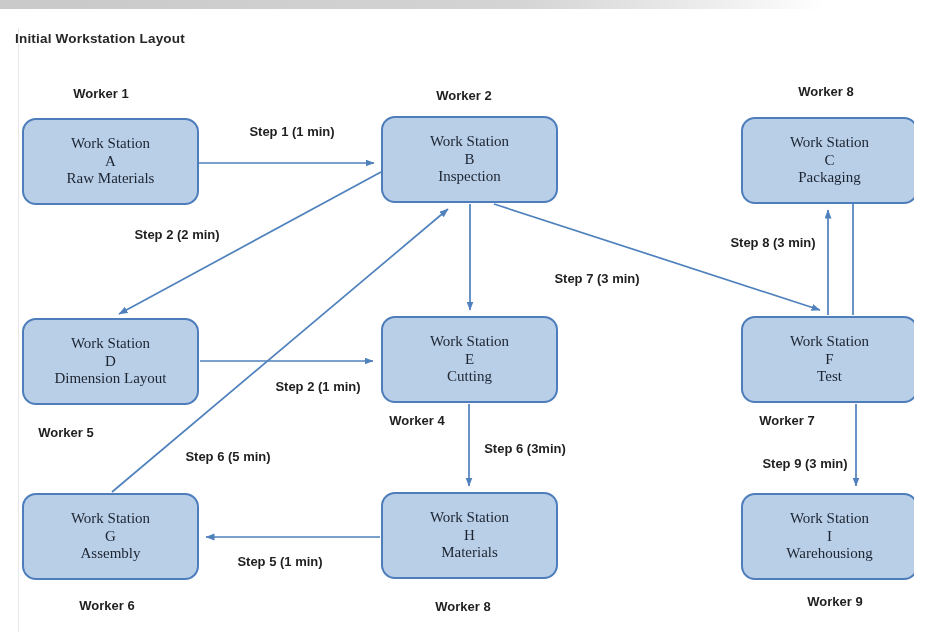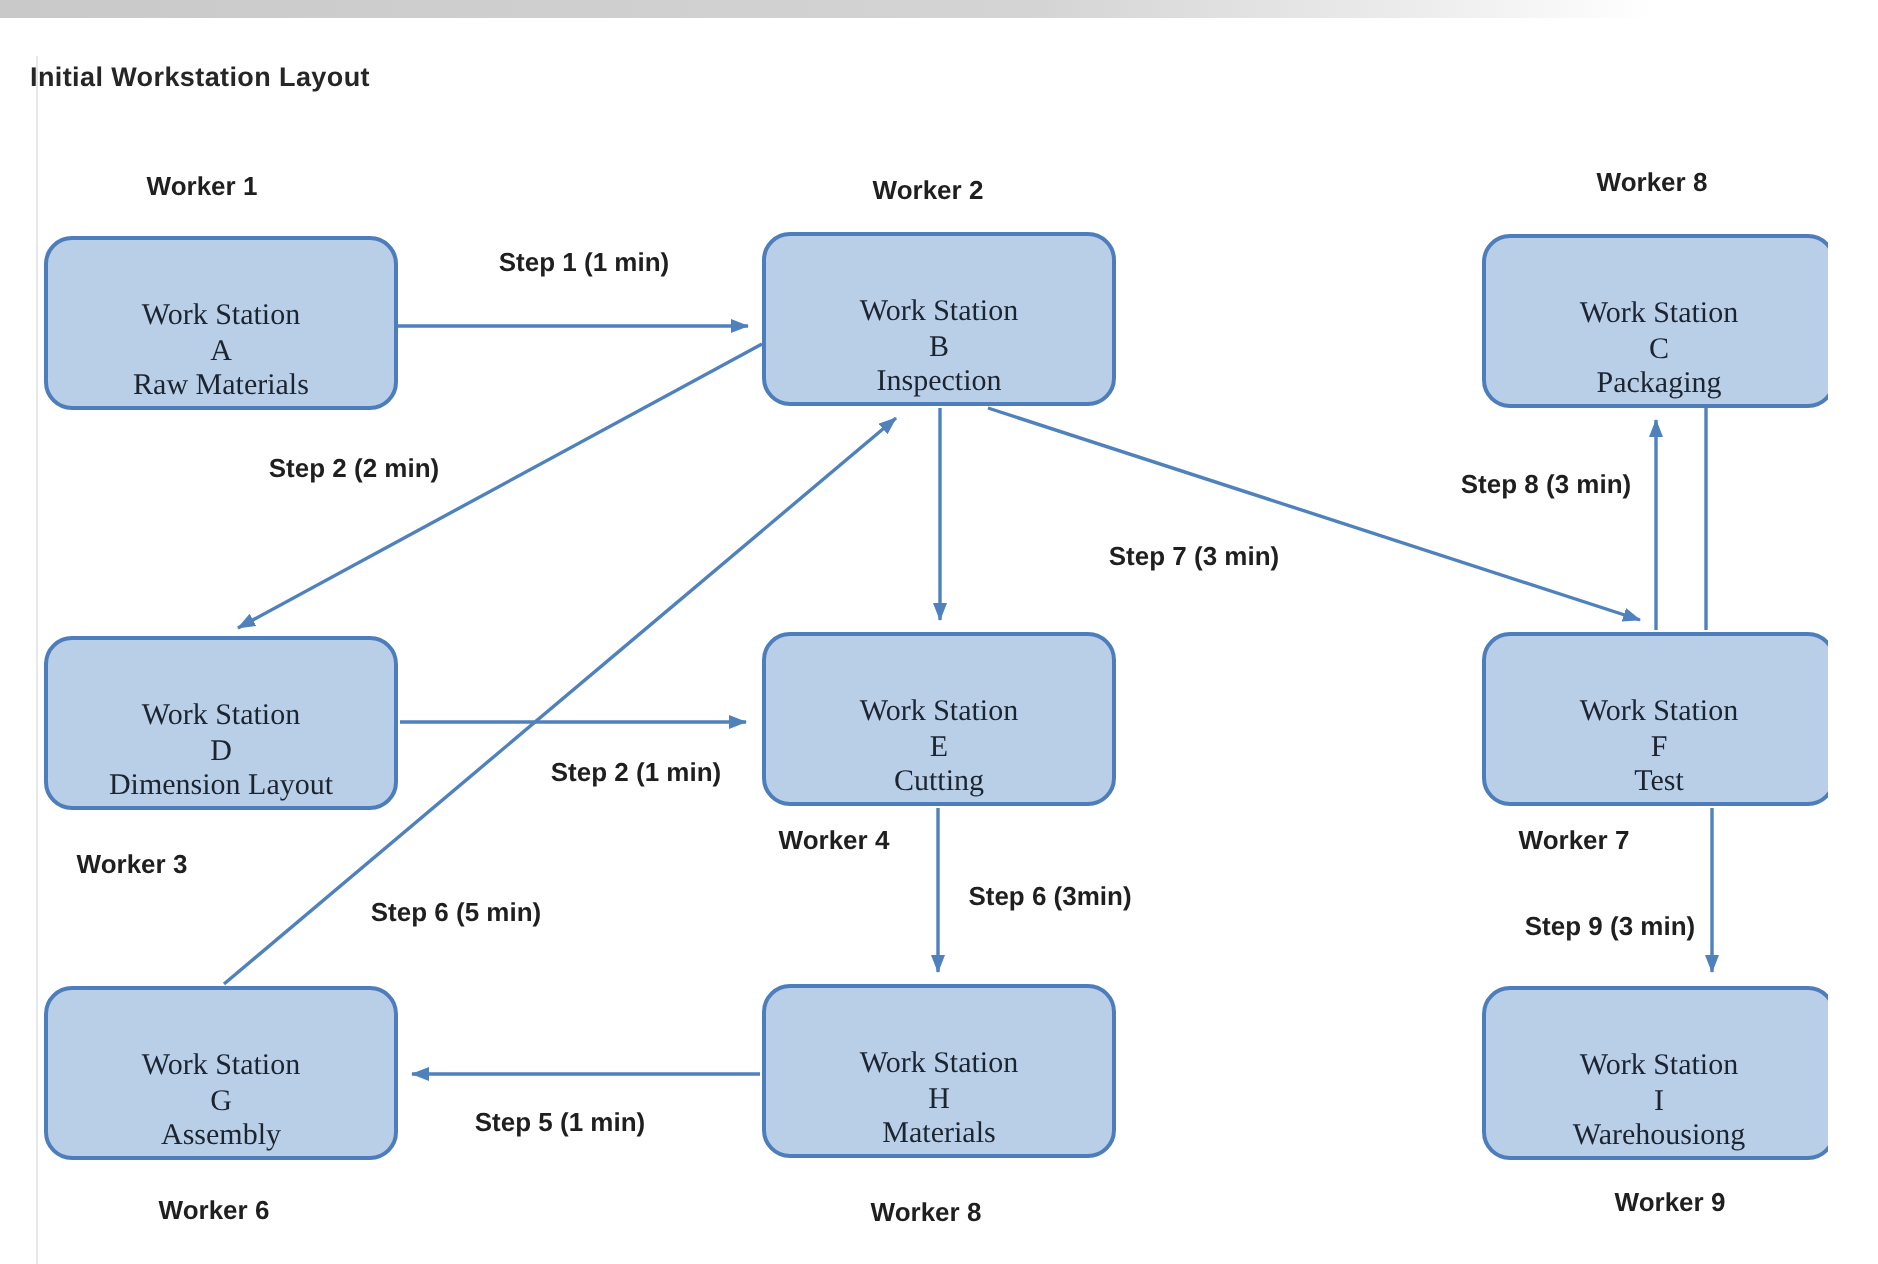--- a/index.html
+++ b/index.html
@@ -19,21 +19,21 @@
     font-size:13.5px;font-weight:bold;color:#262626;letter-spacing:.2px;
   }
   svg.arrows{position:absolute;left:0;top:0;}
   .flow{stroke:var(--arrow,#4f81bd);stroke-width:1.7;fill:none;}
   .ah-fill{fill:var(--arrow,#4f81bd);}
   .box{
     position:absolute;width:177px;height:87px;box-sizing:border-box;
     background:var(--box-fill,#b9cfe8);
     border:2px solid var(--box-border,#4d7dbb);
     border-radius:14px;
-    display:flex;flex-direction:column;align-items:center;justify-content:flex-end;
+    display:flex;flex-direction:column;align-items:center;justify-content:center;
     font-family:"Liberation Serif",serif;font-size:15px;line-height:1.18;
     color:var(--station-text,#1c2430);text-align:center;
   }
   .lbl{
     position:absolute;transform:translate(-50%,-50%);
     font-size:13px;font-weight:bold;color:var(--label-color,#1f1f1f);
     white-space:nowrap;
   }
 </style>
 </head>
@@ -107,21 +107,21 @@
   </div>
   <div class="box" style="left:741px;top:493px">
     <span>Work Station</span>
     <span>I</span>
     <span>Warehousiong</span>
   </div>
 
   <div class="lbl" style="left:101px;top:93px">Worker 1</div>
   <div class="lbl" style="left:464px;top:95px">Worker 2</div>
   <div class="lbl" style="left:826px;top:91px">Worker 8</div>
-  <div class="lbl" style="left:66px;top:432px">Worker 3</div>
+  <div class="lbl" style="left:66px;top:432px">Worker 5</div>
   <div class="lbl" style="left:417px;top:420px">Worker 4</div>
   <div class="lbl" style="left:787px;top:420px">Worker 7</div>
   <div class="lbl" style="left:107px;top:605px">Worker 6</div>
   <div class="lbl" style="left:463px;top:606px">Worker 8</div>
   <div class="lbl" style="left:835px;top:601px">Worker 9</div>
 
   <div class="lbl" style="left:292px;top:131px">Step 1 (1 min)</div>
   <div class="lbl" style="left:177px;top:234px">Step 2 (2 min)</div>
   <div class="lbl" style="left:318px;top:386px">Step 2 (1 min)</div>
   <div class="lbl" style="left:525px;top:448px">Step 6 (3min)</div>

